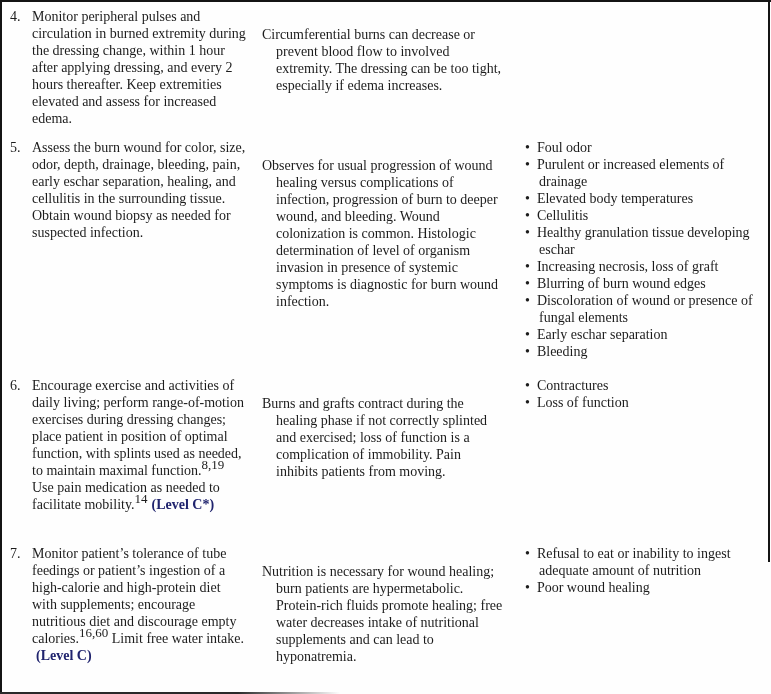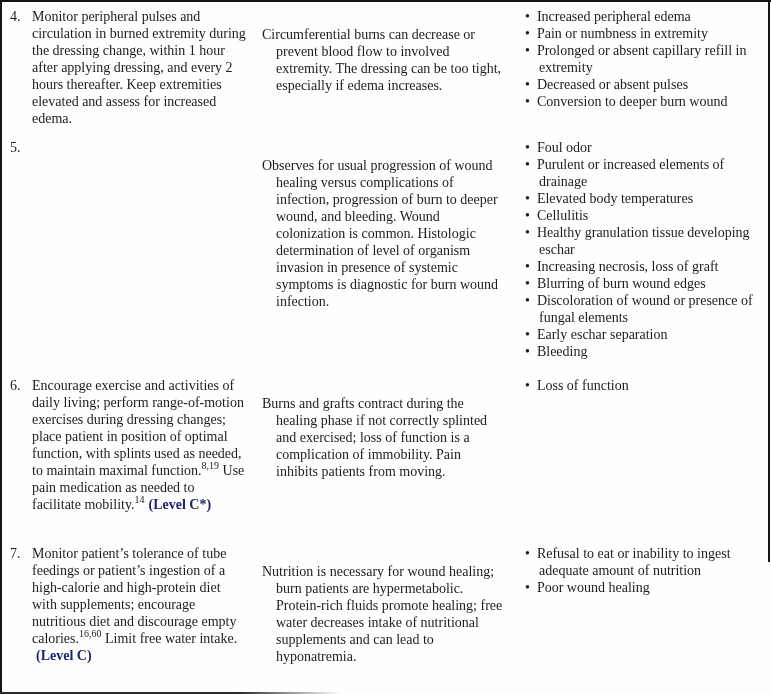--- a/index.html
+++ b/index.html
@@ -40,21 +40,21 @@
   .step-text{margin:0;flex:1;padding-right:6px;}
 
   .rationale-cell{padding-left:10px;padding-right:4px;box-sizing:border-box;margin-top:18px;}
   .rationale-text{margin:0;padding-left:14px;text-indent:-14px;}
 
   .reportable-cell{padding-left:15px;padding-right:4px;box-sizing:border-box;}
   .reportable-list{margin:0;padding:0;list-style:none;}
   .reportable-list li{padding-left:14px;text-indent:-14px;}
   .reportable-list li::before{content:"\2022\00a0\00a0";}
 
-  sup{font-size:10px;line-height:0;vertical-align:super;letter-spacing:0;}
+  sup{font-size:13px;line-height:0;vertical-align:super;letter-spacing:0;}
   .level{color:var(--level-color);font-weight:bold;margin-left:4px;text-align:center;}
 </style>
 </head>
 <body>
 
 <div class="page">
 
   <div class="border-top"></div>
   <div class="border-left"></div>
   <div class="border-right"></div>
@@ -63,34 +63,26 @@
   <div class="grid">
 
     <div class="trow">
       <div class="cell step-cell">
         <span class="step-num">4.</span>
         <p class="step-text">Monitor peripheral pulses and circulation in burned extremity during the dressing change, within 1 hour after applying dressing, and every 2 hours thereafter. Keep extremities elevated and assess for increased edema.</p>
       </div>
       <div class="cell rationale-cell">
         <p class="rationale-text">Circumferential burns can decrease or prevent blood flow to involved extremity. The dressing can be too tight, especially if edema increases.</p>
       </div>
-      <div class="cell reportable-cell">
-        <ul class="reportable-list">
-          <li>Increased peripheral edema</li>
-          <li>Pain or numbness in extremity</li>
-          <li>Prolonged or absent capillary refill in extremity</li>
-          <li>Decreased or absent pulses</li>
-          <li>Conversion to deeper burn wound</li>
-        </ul>
-      </div>
     </div>
 
     <div class="trow">
       <div class="cell step-cell">
         <span class="step-num">5.</span>
+        <p class="step-text">Assess the burn wound for color, size, odor, depth, drainage, bleeding, pain, early eschar separation, healing, and cellulitis in the surrounding tissue. Obtain wound biopsy as needed for suspected infection.</p>
       </div>
       <div class="cell rationale-cell">
         <p class="rationale-text">Observes for usual progression of wound healing versus complications of infection, progression of burn to deeper wound, and bleeding. Wound colonization is common. Histologic determination of level of organism invasion in presence of systemic symptoms is diagnostic for burn wound infection.</p>
       </div>
       <div class="cell reportable-cell">
         <ul class="reportable-list">
           <li>Foul odor</li>
           <li>Purulent or increased elements of drainage</li>
           <li>Elevated body temperatures</li>
           <li>Cellulitis</li>
@@ -107,20 +99,21 @@
     <div class="trow">
       <div class="cell step-cell">
         <span class="step-num">6.</span>
         <p class="step-text"><span>Encourage exercise and activities of daily living; perform range-of-motion exercises during dressing changes; place patient in position of optimal function, with splints used as needed, to maintain maximal function.</span><sup>8,19</sup><span> Use pain medication as needed to facilitate mobility.</span><sup>14</sup><span class="level">(Level C*)</span></p>
       </div>
       <div class="cell rationale-cell">
         <p class="rationale-text">Burns and grafts contract during the healing phase if not correctly splinted and exercised; loss of function is a complication of immobility. Pain inhibits patients from moving.</p>
       </div>
       <div class="cell reportable-cell">
         <ul class="reportable-list">
+          <li>Contractures</li>
           <li>Loss of function</li>
         </ul>
       </div>
     </div>
 
     <div class="trow">
       <div class="cell step-cell">
         <span class="step-num">7.</span>
         <p class="step-text"><span>Monitor patient’s tolerance of tube feedings or patient’s ingestion of a high-calorie and high-protein diet with supplements; encourage nutritious diet and discourage empty calories.</span><sup>16,60</sup><span> Limit free water intake.</span><span class="level">(Level C)</span></p>
       </div>

